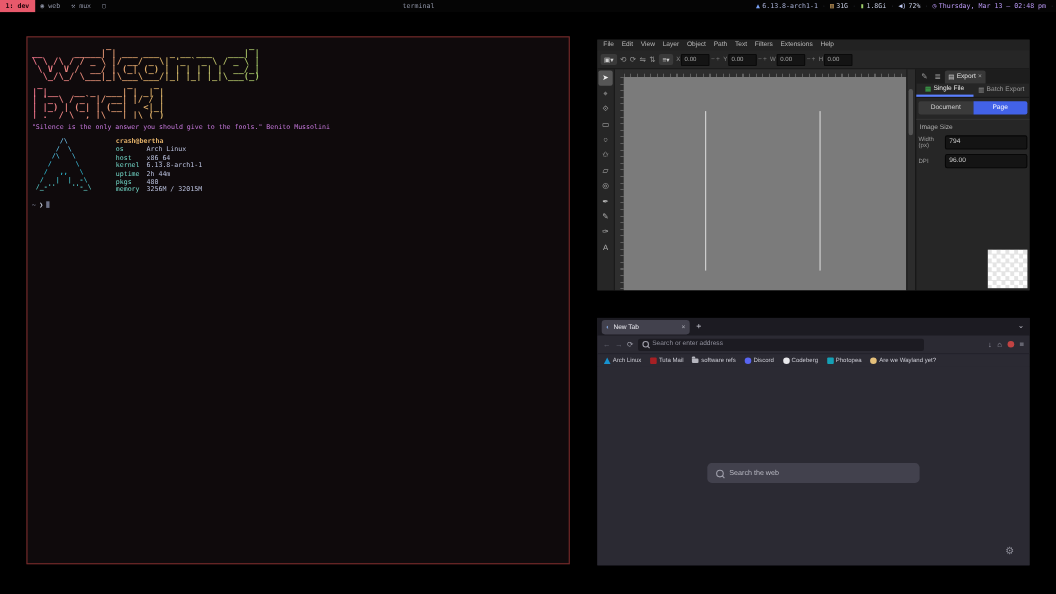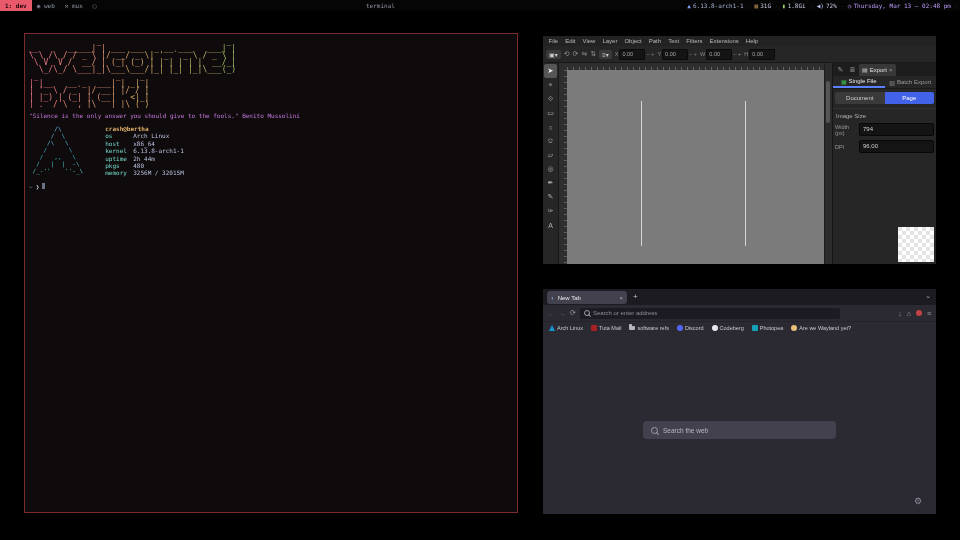--- a/index.html
+++ b/index.html
@@ -18,21 +18,21 @@
   .sep{color:#3a3d4a;font-size:5px;}
   .m-kernel .glyph{color:#7aa2f7}.m-kernel .txt{color:#a9b1d6}
   .m-disk .glyph{color:#e0af68}.m-disk .txt{color:#c5cbe0}
   .m-mem .glyph{color:#9ece6a}.m-mem .txt{color:#c5cbe0}
   .m-vol .glyph{color:#c0caf5}.m-vol .txt{color:#c5cbe0}
   .m-clock .glyph{color:#bb9af7}.m-clock .txt{color:#bb9af7}
 
   
   #terminal{position:absolute;left:24px;top:33px;width:494px;height:480px;background:#0f0a0c;
             border:1px solid #7a2b2b;box-sizing:border-box;padding:4px 4px;}
-  #terminal pre{margin:0;}
+  #terminal pre{margin:0;font-weight:bold;}
   .art{font-size:8px;line-height:7px;letter-spacing:0;
        color:#9ece6a;
        background:linear-gradient(90deg,#f7768e 0%,#e0af68 22%,#9ece6a 45%,#2ac3de 62%,#7aa2f7 80%,#bb9af7 100%);
        -webkit-background-clip:text;background-clip:text;-webkit-text-fill-color:transparent;}
   .quote{margin-top:4px;font-size:6px;color:#c678dd;}
   .fetch{display:flex;gap:22px;margin-top:6px;}
   .archlogo{font-size:6px;line-height:7px;color:#2ac3de;
        background:linear-gradient(180deg,#7dcfff,#2ac3de 60%,#73daca);
        -webkit-background-clip:text;background-clip:text;-webkit-text-fill-color:transparent;}
   .info{font-size:6px;line-height:7.4px;}

